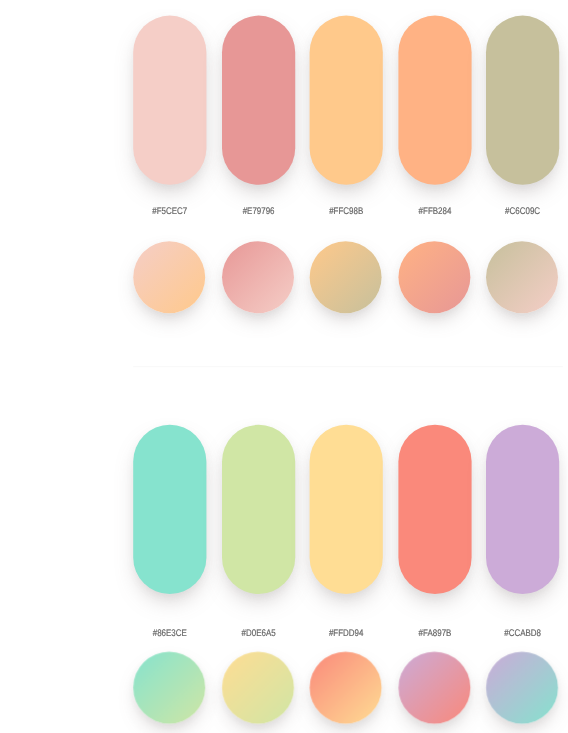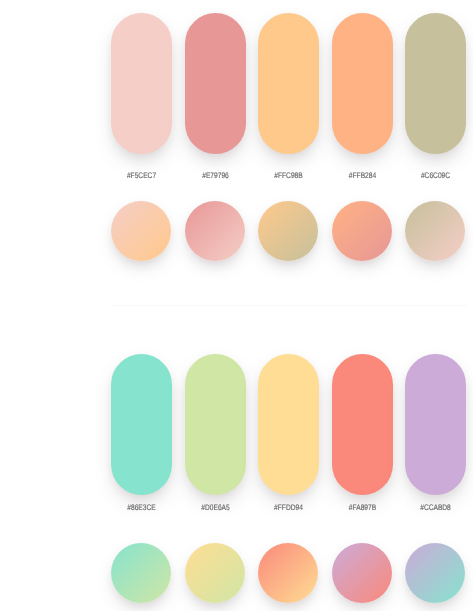--- a/index.html
+++ b/index.html
@@ -15,21 +15,21 @@
   .page { position:absolute; left:0; top:0; width:473px; height:611px; background:#ffffff;margin-left:48px; }
 
   .section { position:absolute; left:0; width:473px; }
   #section-warm { top:0; }
   #section-cool { top:341.5px; }
 
   .pill-row   { position:absolute; left:63px; top:12.6px;  width:357.5px; height:141px; }
   .label-row  { position:absolute; left:63px; top:171px;   width:357.5px; height:12px;  }
   .circle-row { position:absolute; left:63px; top:201.1px; width:357.5px; height:61px;  }
   #section-cool .circle-row { top:201.6px; }
-  #section-cool .label-row  { top:161px; }
+  #section-cool .label-row  { top:181px; }
 
   .pill {
     position:absolute; top:0; width:61px; height:141px;
     border-radius:30.5px;
     box-shadow:0 9px 18px -4px rgba(128,118,116,0.34),
                0 2px 7px rgba(140,132,130,0.06);
   }
   .pill.c0 { left:0px;    }
   .pill.c1 { left:73.5px; }
   .pill.c2 { left:147px;  }

